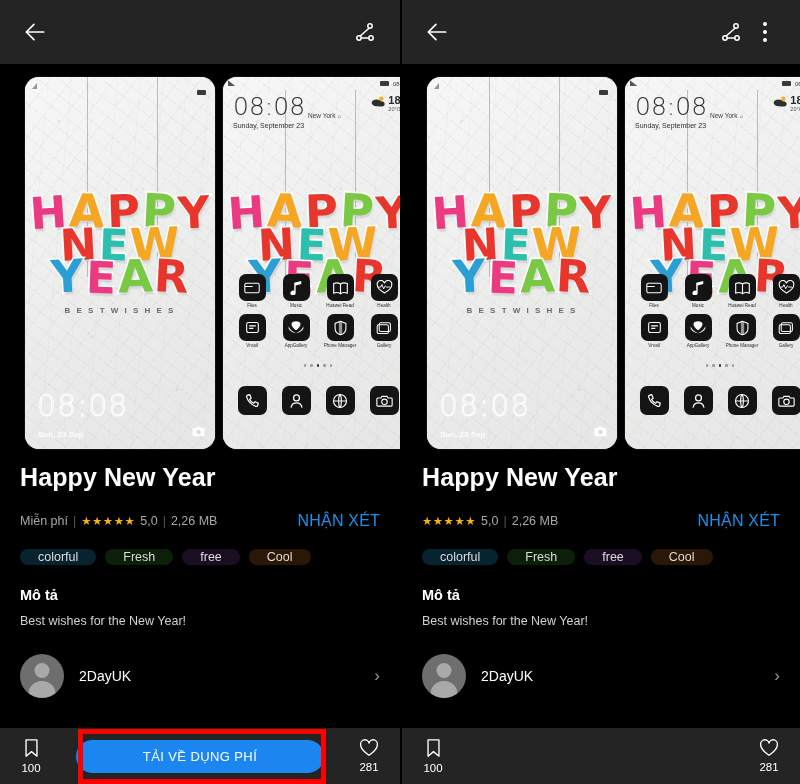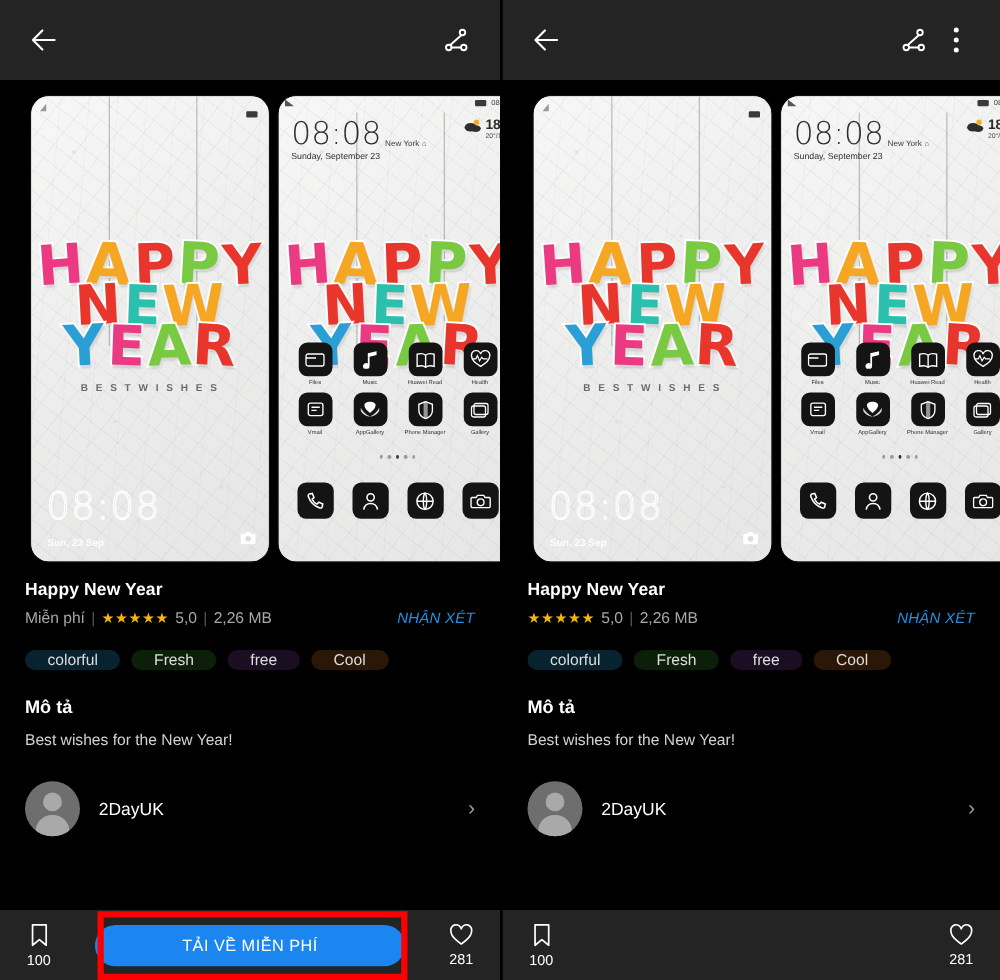--- a/index.html
+++ b/index.html
@@ -78,27 +78,27 @@
   .dots { position:absolute; left:0; right:0; top:287px; display:flex;
           justify-content:center; gap:4px; }
   .dots i { width:2.5px; height:2.5px; border-radius:50%; background:rgba(60,60,60,.45); }
   .dots i.on { background:#303030; }
   .dock { position:absolute; left:7px; right:7px; bottom:34px;
           display:grid; grid-template-columns:repeat(4,1fr); }
   .dock .app .appicon { width:29px; height:29px; }
 
   
   .info { padding:14px 20px 0 20px; }
-  .title { font-size:14px; font-weight:bold; color:#fff; letter-spacing:.1px; }
+  .title { font-size:25px; font-weight:bold; color:#fff; letter-spacing:.1px; }
   .metarow { display:flex; align-items:center; justify-content:space-between;
-             margin-top:8px; }
+             margin-top:20px; }
   .meta { display:flex; align-items:center; color:#a8a8a8; font-size:12.5px; gap:5px; }
   .sep { color:#555; }
   .stars { color:#f5b50a; font-size:11.5px; letter-spacing:.5px; }
-  .review { color:#1f92e8; font-size:12px; letter-spacing:.2px;font-style:italic; }
+  .review { color:#1f92e8; font-size:16px; letter-spacing:.2px; }
 
   .tags { display:flex; gap:9px; margin-top:19px; }
   .tag { height:16px; padding:0 18px; border-radius:14px; display:flex;
          align-items:center; justify-content:center; font-size:12.5px; color:#ddd; }
 
   .sect { margin-top:22px; }
   .sect h3 { font-size:14.5px; color:#fff; font-weight:bold; }
   .sect p { font-size:12.5px; color:#d2d2d2; margin-top:11px; }
 
   .devrow { display:flex; align-items:center; gap:15px; margin-top:26px; }
@@ -408,21 +408,21 @@
     <div class="bottombar">
       <div class="bcount">
         <span>
           <svg width="17" height="20" viewBox="0 0 18 22" fill="none" stroke="#fff" stroke-width="1.5">
             <path d="M3 2h12v18l-6-5-6 5z" stroke-linejoin="round"></path>
           </svg>
         </span>
         <span>100</span>
       </div>
       <div class="bcenter">
-        <div class="pill wide">TẢI VỀ MIỄN PHÍ</div>
+        <div class="pill wide">TẢI VỀ DỤNG PHÍ</div>
       </div>
       <div class="bcount">
         <span>
           <svg width="20" height="18" viewBox="0 0 22 20" fill="none" stroke="#fff" stroke-width="1.5">
             <path d="M11 18S1.8 12.3 1.8 6.6A4.6 4.6 0 0 1 11 4.6a4.6 4.6 0 0 1 9.2 2c0 5.7-9.2 11.4-9.2 11.4z" stroke-linejoin="round"></path>
           </svg>
         </span>
         <span>281</span>
       </div>
     </div>

